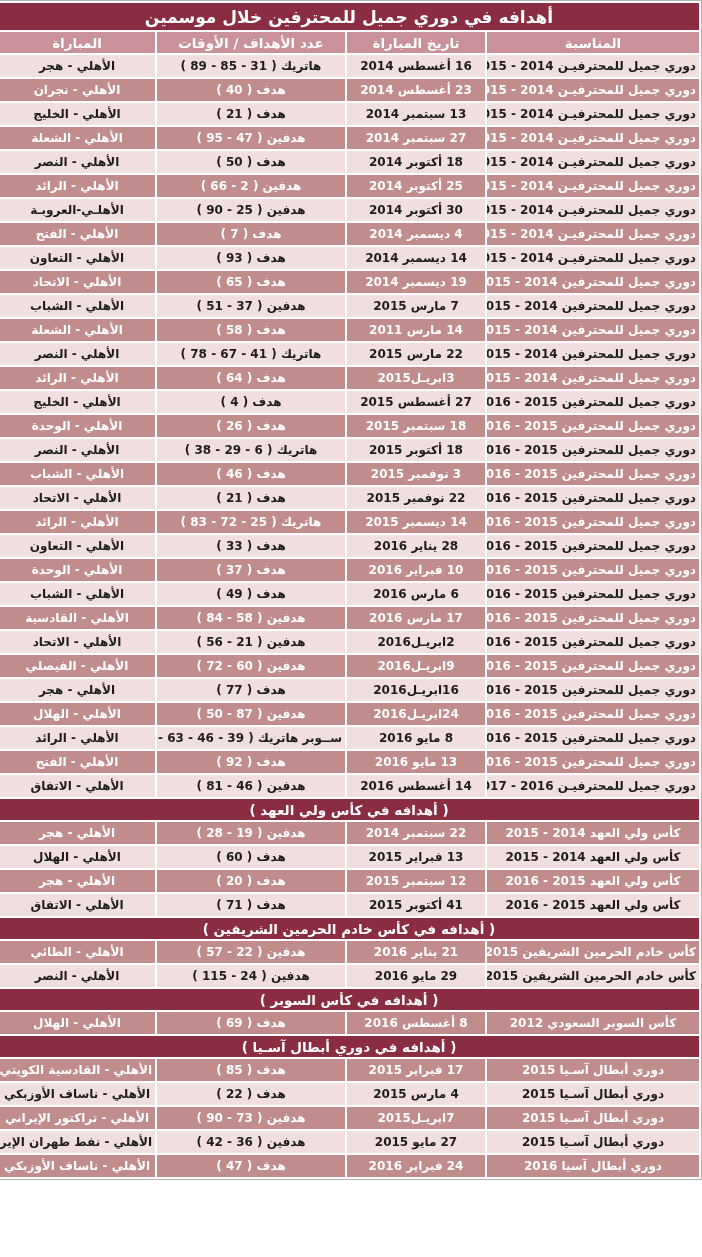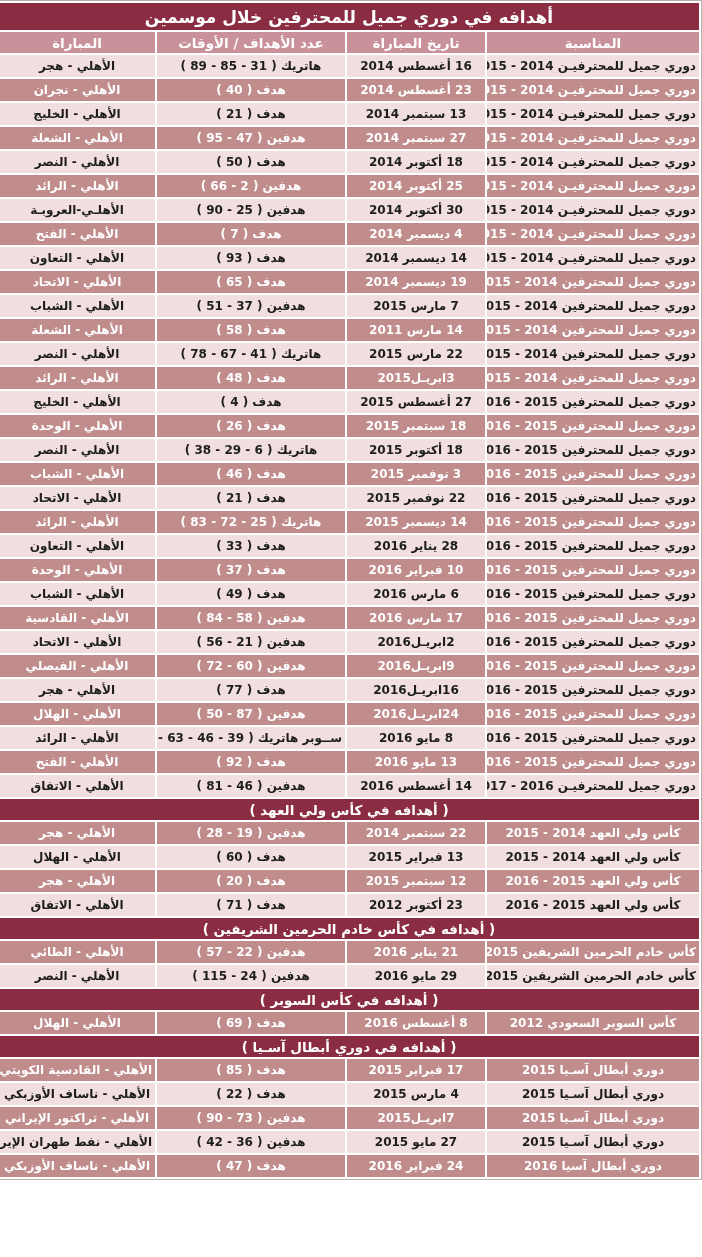--- a/index.html
+++ b/index.html
@@ -159,21 +159,21 @@
         </tr>
         <tr class="data-row light">
           <td>دوري جميل للمحترفين 2014 - 2015</td>
           <td>22 مارس 2015</td>
           <td>هاتريك ( 41 - 67 - 78 )</td>
           <td>الأهلي - النصر</td>
         </tr>
         <tr class="data-row dark">
           <td>دوري جميل للمحترفين 2014 - 2015</td>
           <td>3ابريـل2015</td>
-          <td>هدف ( 48 )</td>
+          <td>هدف ( 64 )</td>
           <td>الأهلي - الرائد</td>
         </tr>
         <tr class="data-row light">
           <td>دوري جميل للمحترفين 2015 - 2016</td>
           <td>27 أغسطس 2015</td>
           <td>هدف ( 4 )</td>
           <td>الأهلي - الخليج</td>
         </tr>
         <tr class="data-row dark">
           <td>دوري جميل للمحترفين 2015 - 2016</td>
@@ -287,21 +287,21 @@
           <td>الأهلي - الهلال</td>
         </tr>
         <tr class="data-row dark">
           <td>كأس ولي العهد 2015 - 2016</td>
           <td>12 سبتمبر 2015</td>
           <td>هدف ( 20 )</td>
           <td>الأهلي - هجر</td>
         </tr>
         <tr class="data-row light">
           <td>كأس ولي العهد 2015 - 2016</td>
-          <td>23 أكتوبر 2012</td>
+          <td>41 أكتوبر 2015</td>
           <td>هدف ( 71 )</td>
           <td>الأهلي - الاتفاق</td>
         </tr>
         <tr class="section-row">
           <td colspan="4">( أهدافه في كأس خادم الحرمين الشريفين )</td>
         </tr>
         <tr class="data-row dark">
           <td>كأس خادم الحرمين الشريفين 2015 - 2016</td>
           <td>21 يناير 2016</td>
           <td>هدفين ( 22 - 57 )</td>

